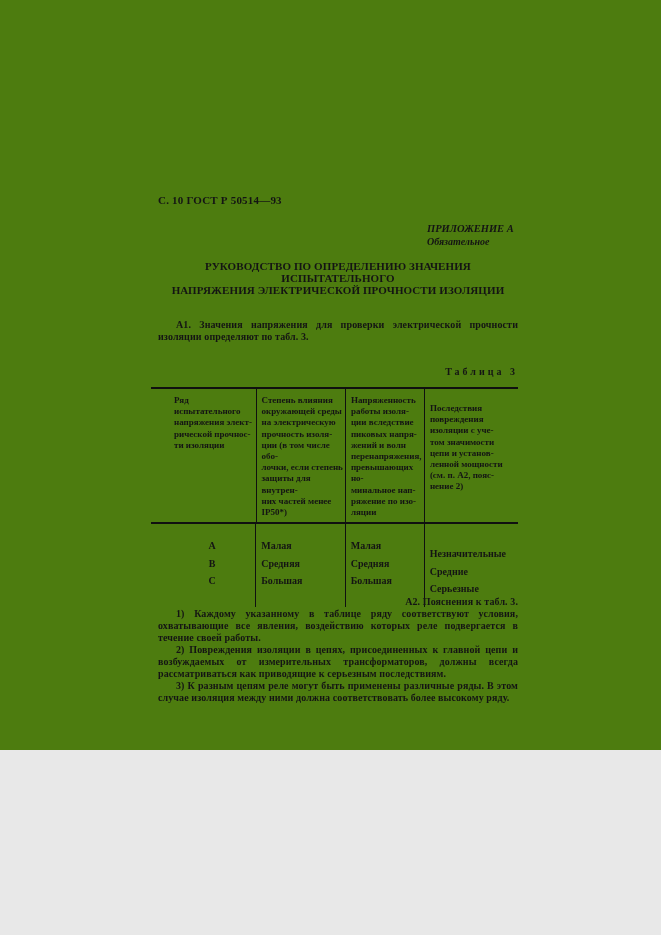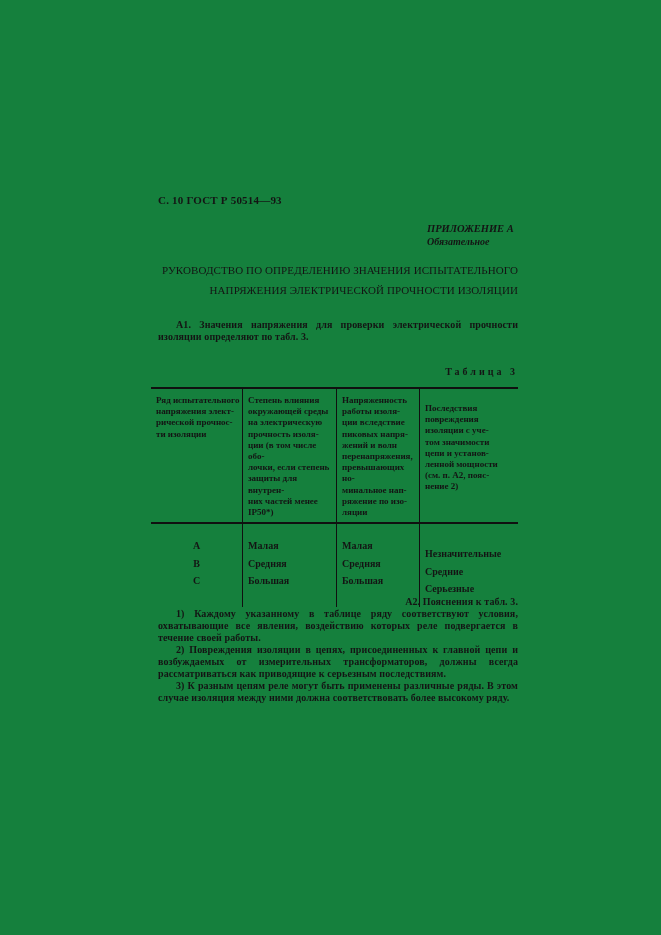--- a/index.html
+++ b/index.html
@@ -1,61 +1,61 @@
 <!DOCTYPE html>
 <html><head>
 <meta charset="utf-8">
 <style>
   html,body{margin:0;padding:0;}
   body{background:#e8e8e8;}
   .page{
     position:relative;
-    width:661px;height:935px;
-    background:#15803d;
+    width:661px;height:750px;
+    background:#4d7c0f;
     overflow:hidden;
     font-family:"Liberation Serif","DejaVu Serif",serif;
     color:#141414;
     -webkit-font-smoothing:antialiased;
   }
   .abs{position:absolute;}
   .running-header{
     left:158px;top:194px;
     font-size:11px;font-weight:bold;letter-spacing:.2px;
   }
   .appendix{
     left:427px;top:223px;
     font-style:italic;line-height:12.5px;white-space:nowrap;
   }
   .appendix .app-label{font-size:10.5px;font-weight:bold;}
   .appendix .app-type{font-size:10px;font-weight:bold;}
   .doc-title{
     left:158px;top:260px;width:360px;
-    text-align:right;font-size:11px;font-weight:normal;
-    line-height:20px;white-space:pre-line;letter-spacing:.1px;
+    text-align:center;font-size:11px;font-weight:bold;
+    line-height:12px;white-space:pre-line;letter-spacing:.1px;
   }
   .body-par{
     width:360px;left:158px;
     font-size:10px;font-weight:bold;line-height:11.8px;
     text-align:justify;letter-spacing:.1px;margin-top:24px;
   }
   .body-par .indent{text-indent:18px;}
   .par-a1{top:295px;}
   .table-caption{
     left:158px;top:366px;width:360px;
     text-align:right;font-size:10px;font-weight:bold;letter-spacing:3px;
   }
   .gost-table{
     left:151px;top:387px;width:367px;
     border-top:2px solid #101010;
     font-weight:bold;
   }
   .t-head{display:flex;border-bottom:2px solid #101010;min-height:106px;}
   .t-body{display:flex;}
   .t-col{box-sizing:border-box;}
-  .c1{width:92px;}
+  .c1{width:92px;margin-left:18px;}
   .c2{width:94px;}
   .c3{width:83px;}
   .c4{width:98px;margin-top:8px;}
   .v-line{border-right:1px solid #101010;}
   .head-cell{
     padding:6px 2px 4px 5px;
     font-size:9px;line-height:11.2px;
     white-space:pre-line;overflow:hidden;
   }
   .body-col{padding:13px 2px 9px 5px;}

